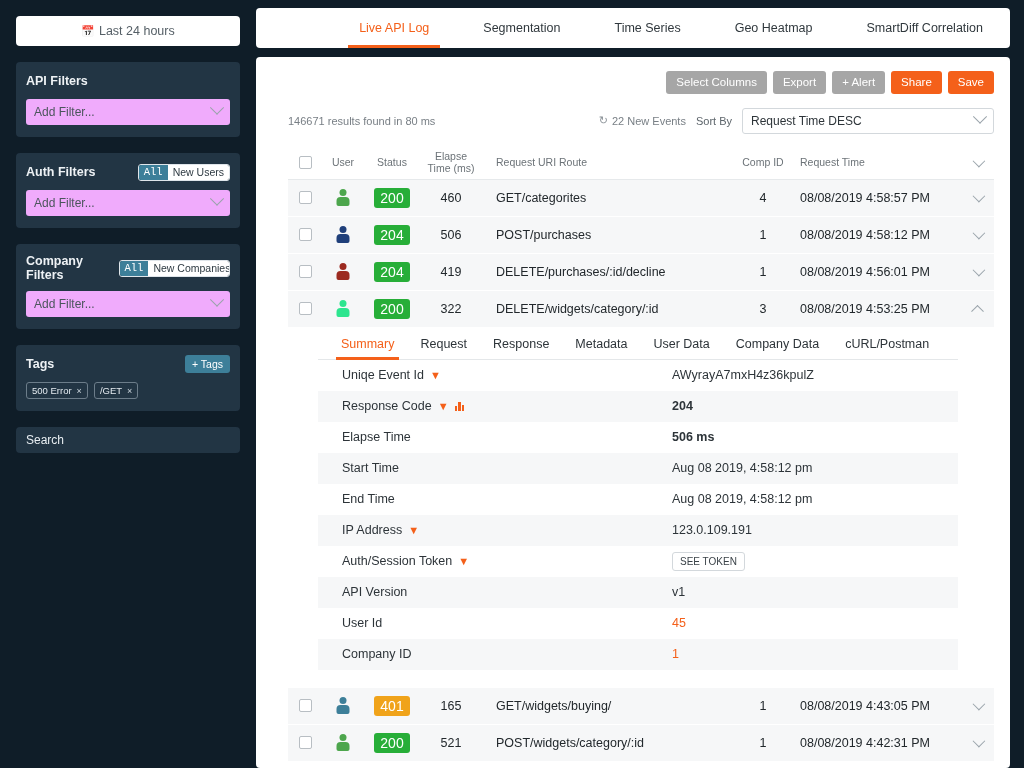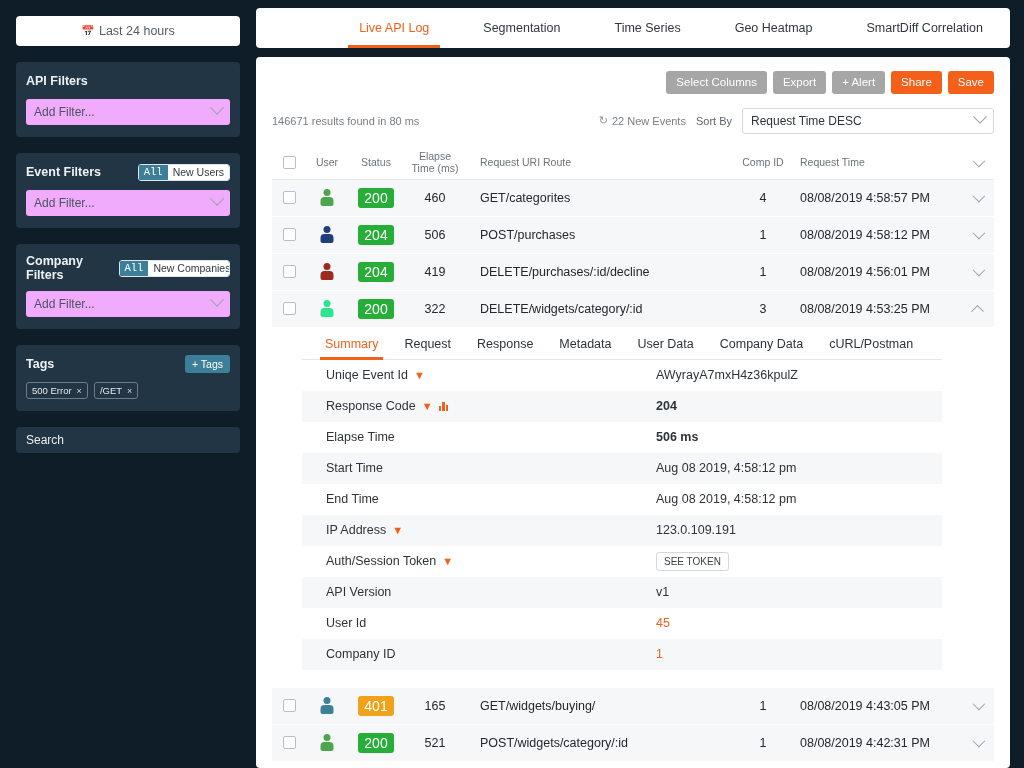--- a/index.html
+++ b/index.html
@@ -96,21 +96,21 @@
     position: relative;
   }
   .tab.active { color: #f4601a; }
   .tab.active::after {
     content: ""; position: absolute; left: 16px; right: 16px; bottom: 0;
     height: 3px; background: #f4601a;
   }
 
   .content-card {
     margin-top: 9px; background: #ffffff; border-radius: 4px;
-    flex: 1; padding: 14px 16px 0 16px; overflow: hidden;
+    flex: 1; padding: 14px 16px 0 32px; overflow: hidden;
     display: flex; flex-direction: column;
   }
 
   .actions { display: flex; justify-content: flex-end; gap: 6px; }
   .btn {
     border: none; border-radius: 3px; color: #ffffff;
     font-size: 11.5px; padding: 5px 10px; cursor: pointer;
     font-family: "Liberation Sans", sans-serif; line-height: 1.1;
   }
   .btn.gray { background: #a6a6a6; }
@@ -227,21 +227,21 @@
         <span class="panel-title">API Filters</span>
       </div>
       <div class="select">
         <span>Add Filter...</span>
         <span class="chev"></span>
       </div>
     </section>
 
     <section class="panel">
       <div class="panel-head">
-        <span class="panel-title">Event Filters</span>
+        <span class="panel-title">Auth Filters</span>
         <div class="segmented">
           <span class="seg active">All</span>
           <span class="seg inactive">New Users</span>
         </div>
       </div>
       <div class="select">
         <span>Add Filter...</span>
         <span class="chev"></span>
       </div>
     </section>

